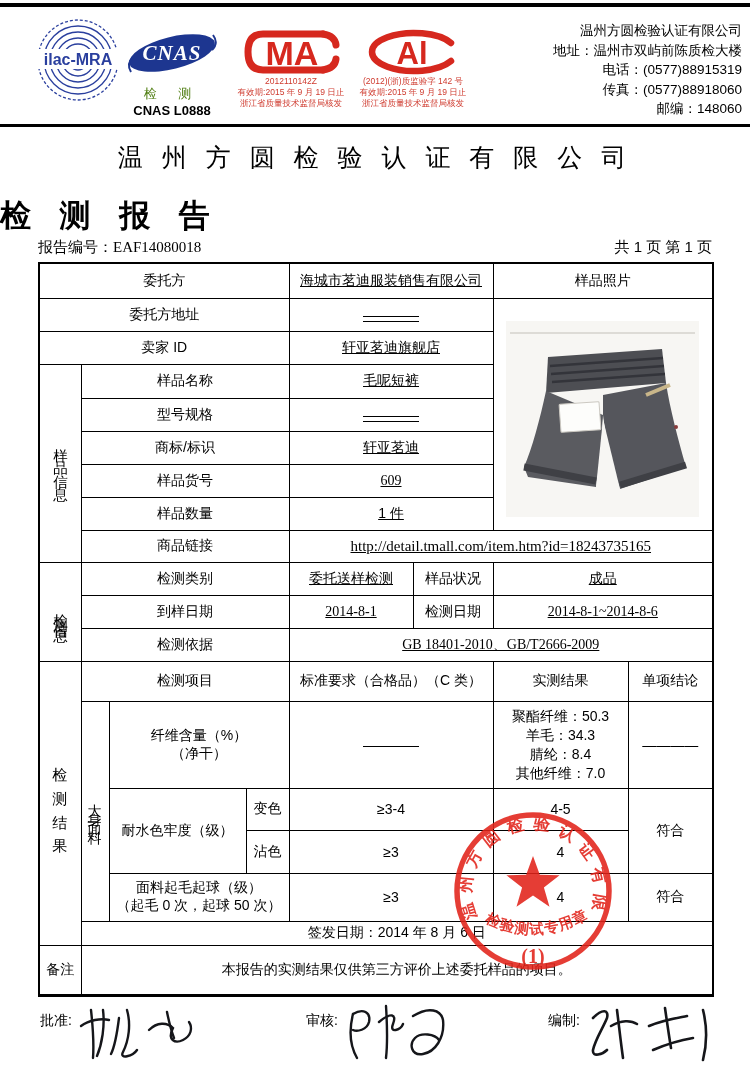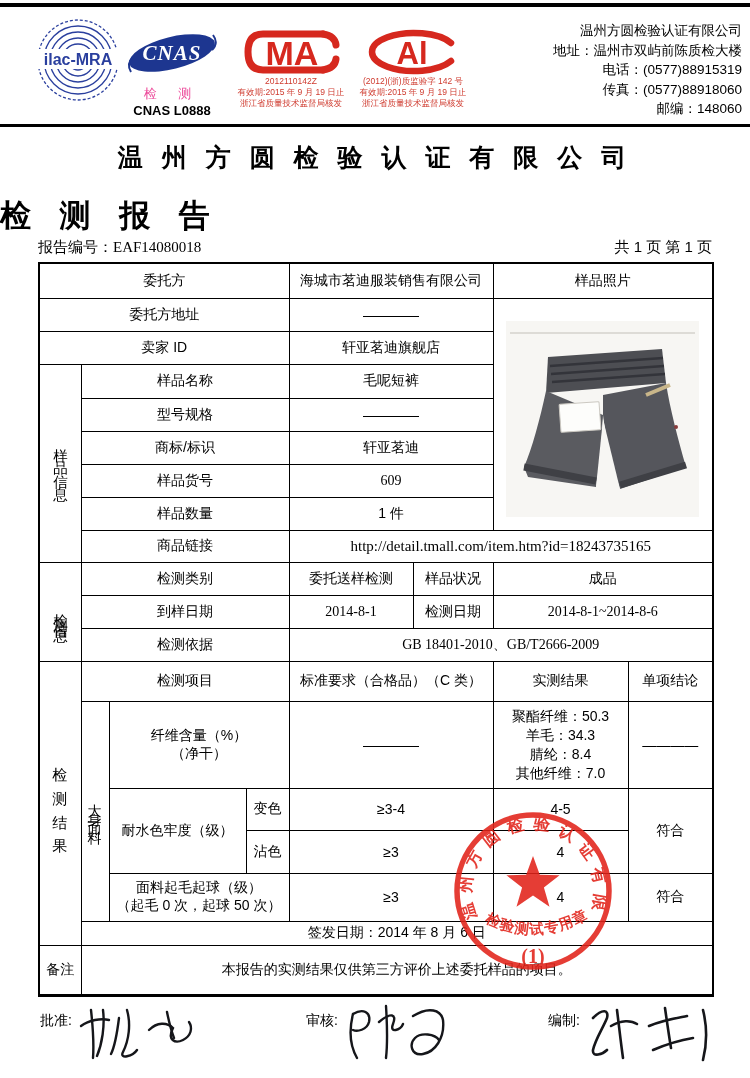--- a/index.html
+++ b/index.html
@@ -7,42 +7,42 @@
           font-family:"Liberation Sans",sans-serif; color:#000; overflow:hidden; }
   .serif { font-family:"Liberation Serif",serif; }
 
   
   .topline  { position:absolute; top:3px;   left:0; width:750px; height:4px; background:#000; }
   .headline { position:absolute; top:124px; left:0; width:750px; height:3px; background:#000; }
 
   
   .logo { position:absolute; }
   .logo-cap { text-align:center; color:#cf3a2e; font-size:8.5px; line-height:11px; white-space:nowrap; }
-  .cnas-cap1 { text-align:center; color:#ec4899; font-size:13px; letter-spacing:9px; margin-top:1px; }
+  .cnas-cap1 { text-align:center; color:#4d7c0f; font-size:13px; letter-spacing:9px; margin-top:1px; }
   .cnas-cap2 { text-align:center; color:#000; font-size:13px; font-weight:bold; }
 
   .contact { position:absolute; top:21px; right:8px; text-align:right;
              font-size:13.5px; line-height:19.5px; }
 
   
   .title-company { position:absolute; top:141px; left:0; width:750px; text-align:center;
-                   font-size:25px; font-weight:bold; letter-spacing:6px; }
+                   font-size:25px; font-weight:normal; letter-spacing:6px; }
   .title-report  { position:absolute; top:195px; left:0; width:750px; text-align:left;
                    font-size:31px; font-weight:bold; letter-spacing:10px; }
 
   .meta-row { position:absolute; top:238px; left:38px; width:674px;
               display:flex; justify-content:space-between; font-size:15px; }
 
   
   table.rpt { position:absolute; top:262px; left:38px; width:676px;
               border-collapse:collapse; table-layout:fixed;
               border:2px solid #000; border-bottom:3px solid #000; }
   table.rpt td { border:1px solid #000; font-size:14px; padding:0 4px;
                  text-align:center; vertical-align:middle; overflow:hidden; }
-  td.v { text-align:left; padding-left:8px; }
+  td.v { text-align:left; padding-left:8px;text-decoration:underline; }
   td.pre { white-space:pre-line; }
   td.fiber-res { white-space:pre-line; font-size:13.5px; line-height:19px; }
   td.issue-cell { text-align:right; padding-right:75px; }
   td.note-cell { text-align:left; padding-left:8px; }
   td.photo-cell { padding:0; position:relative; }
   td.last-row { border-bottom:3px solid #000;margin-left:34px; }
 
   .vert { writing-mode:vertical-rl; text-orientation:upright; margin:0 auto; line-height:1; }
   .vert.sample   { letter-spacing:13px; font-size:14.5px; }
   .vert.testinfo { letter-spacing:5px;  font-size:14.5px; }

